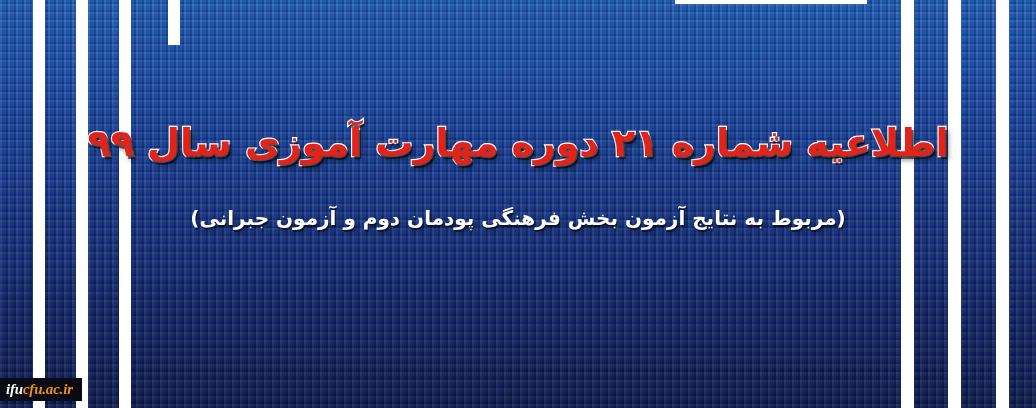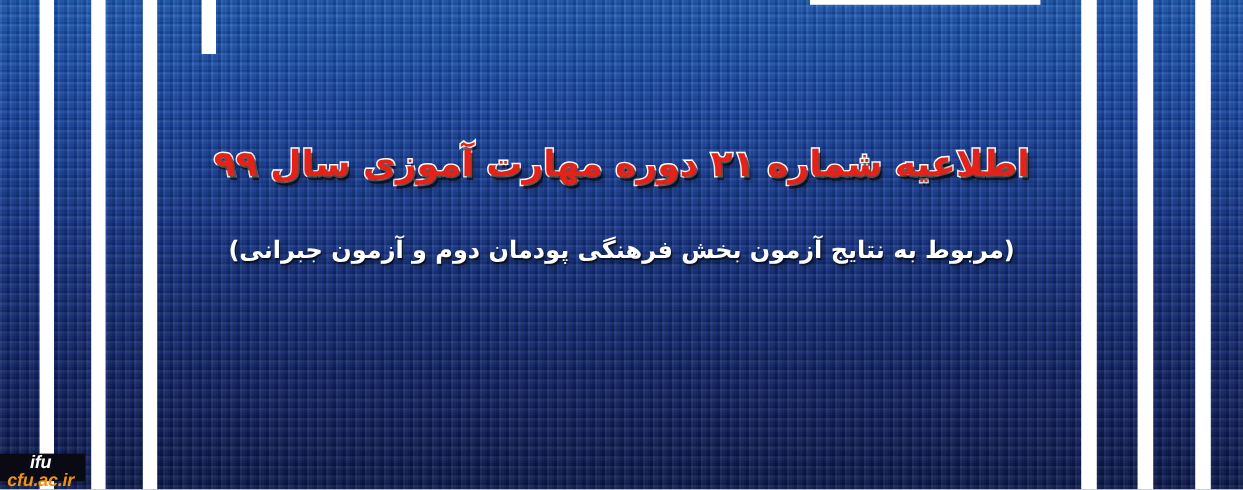--- a/index.html
+++ b/index.html
@@ -90,21 +90,21 @@
     left: 0;
     right: 0;
     top: 118px;
     text-align: center;
     padding: 0 40px;
   }
 
   .headline {
     margin: 0;
     font-family: "DejaVu Sans", sans-serif;
-    font-size: 30px;
+    font-size: 38px;
     font-weight: bold;
     line-height: 1.35;
     color: #e32219;
     letter-spacing: 0.5px;
     direction: rtl;
     unicode-bidi: isolate;
     -webkit-text-stroke: 2.4px #ffffff;
     paint-order: stroke fill;
     text-shadow:
       2px 3px 0 rgba(0,0,0,0.55),
@@ -129,27 +129,26 @@
   .watermark {
     position: absolute;
     left: 0;
     top: 378px;
     height: 23px;
     padding: 0 9px 0 6px;
     display: flex;
     align-items: center;
     background: #0a0a14;
     direction: ltr;
-    font-family: Liberation Sans, sans-serif;
+    font-family: Liberation Serif, serif;
     font-style: italic;
     font-weight: bold;
     font-size: 15px;
     letter-spacing: -0.2px;
     line-height: 1;
-    flex-direction: column;
   }
 
   .wm-prefix { color: #ffffff; }
   .wm-domain { color: #f0920e; }
 </style>
 </head>
 <body>
 
 <div id="banner">
 

